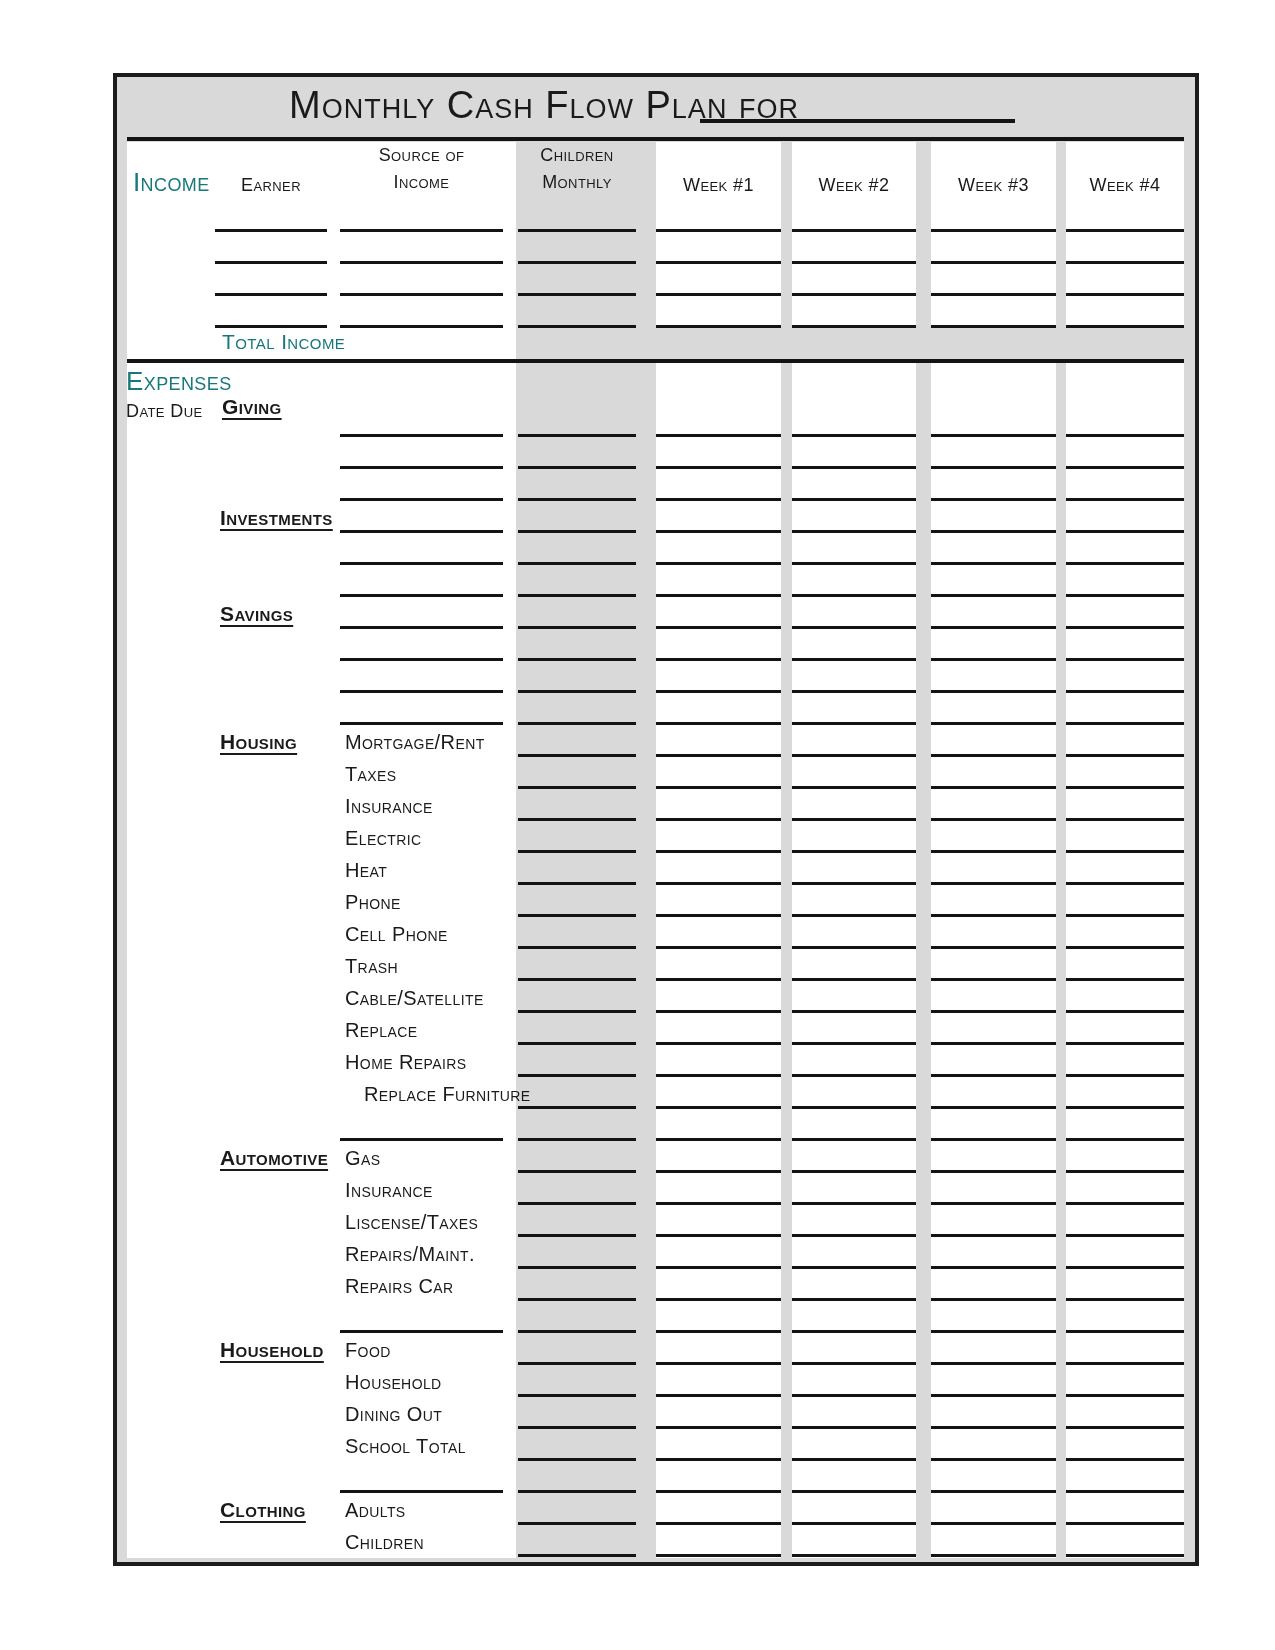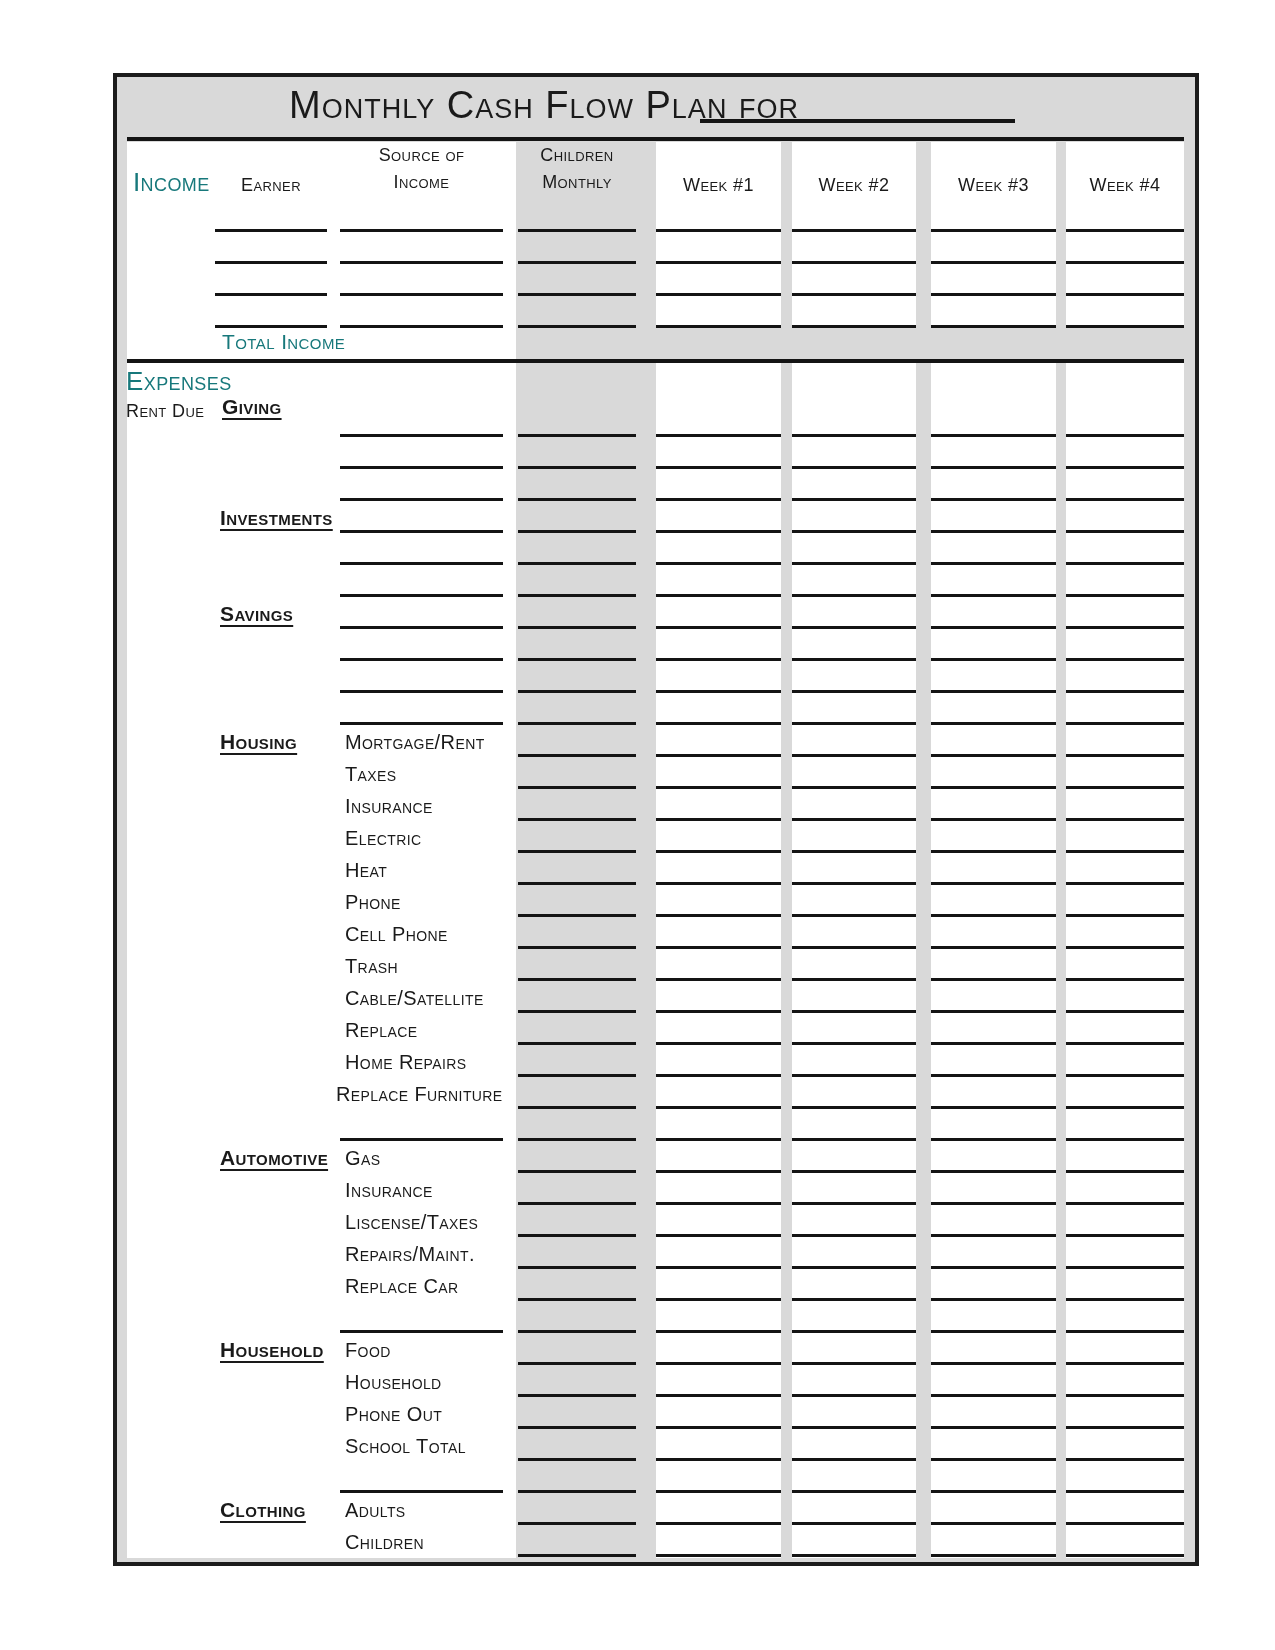--- a/index.html
+++ b/index.html
@@ -54,21 +54,21 @@
   <div class="colhead sc" style="left:656px;top:172px;width:125px;">Week #1</div>
   <div class="colhead sc" style="left:792px;top:172px;width:124px;">Week #2</div>
   <div class="colhead sc" style="left:931px;top:172px;width:125px;">Week #3</div>
   <div class="colhead sc" style="left:1066px;top:172px;width:118px;">Week #4</div>
 
   <div class="grayband" style="left:516px;top:328px;width:679px;height:31px;"></div>
   <div class="total-label sc teal">Total Income</div>
   <div class="rule" style="left:127px;top:359px;width:1057px;"></div>
 
   <div class="expenses-label sc teal">Expenses</div>
-  <div class="datedue-label sc">Rent Due</div>
+  <div class="datedue-label sc">Date Due</div>
   <div class="cat-label sc" style="left:222px;top:395px;">Giving</div>
 
   <div class="abs" id="grid" style="left:0;top:0;width:1275px;height:1220px;pointer-events:none;">
       <div class="hline" style="left: 215px; top: 229px; width: 112px;"></div>
       <div class="hline" style="left: 340px; top: 229px; width: 163px;"></div>
       <div class="hline" style="left: 518px; top: 229px; width: 118px;"></div>
       <div class="hline" style="left: 656px; top: 229px; width: 125px;"></div>
       <div class="hline" style="left: 792px; top: 229px; width: 124px;"></div>
       <div class="hline" style="left: 931px; top: 229px; width: 125px;"></div>
       <div class="hline" style="left: 1066px; top: 229px; width: 118px;"></div>
@@ -215,21 +215,21 @@
       <div class="hline" style="left: 656px; top: 1042px; width: 125px;"></div>
       <div class="hline" style="left: 792px; top: 1042px; width: 124px;"></div>
       <div class="hline" style="left: 931px; top: 1042px; width: 125px;"></div>
       <div class="hline" style="left: 1066px; top: 1042px; width: 118px;"></div>
       <div class="item-label sc" style="left: 345px; top: 1051px;">Home Repairs</div>
       <div class="hline" style="left: 518px; top: 1074px; width: 118px;"></div>
       <div class="hline" style="left: 656px; top: 1074px; width: 125px;"></div>
       <div class="hline" style="left: 792px; top: 1074px; width: 124px;"></div>
       <div class="hline" style="left: 931px; top: 1074px; width: 125px;"></div>
       <div class="hline" style="left: 1066px; top: 1074px; width: 118px;"></div>
-      <div class="item-label sc" style="left: 336px; top: 1083px; text-align: center;">Replace Furniture</div>
+      <div class="item-label sc" style="left: 364px; top: 1083px; text-align: center;">Replace Furniture</div>
       <div class="hline" style="left: 518px; top: 1106px; width: 118px;"></div>
       <div class="hline" style="left: 656px; top: 1106px; width: 125px;"></div>
       <div class="hline" style="left: 792px; top: 1106px; width: 124px;"></div>
       <div class="hline" style="left: 931px; top: 1106px; width: 125px;"></div>
       <div class="hline" style="left: 1066px; top: 1106px; width: 118px;"></div>
       <div class="hline" style="left: 518px; top: 1138px; width: 118px;"></div>
       <div class="hline" style="left: 656px; top: 1138px; width: 125px;"></div>
       <div class="hline" style="left: 792px; top: 1138px; width: 124px;"></div>
       <div class="hline" style="left: 931px; top: 1138px; width: 125px;"></div>
       <div class="hline" style="left: 1066px; top: 1138px; width: 118px;"></div>
@@ -252,21 +252,21 @@
       <div class="hline" style="left: 656px; top: 1234px; width: 125px;"></div>
       <div class="hline" style="left: 792px; top: 1234px; width: 124px;"></div>
       <div class="hline" style="left: 931px; top: 1234px; width: 125px;"></div>
       <div class="hline" style="left: 1066px; top: 1234px; width: 118px;"></div>
       <div class="item-label sc" style="left: 345px; top: 1243px;">Repairs/Maint.</div>
       <div class="hline" style="left: 518px; top: 1266px; width: 118px;"></div>
       <div class="hline" style="left: 656px; top: 1266px; width: 125px;"></div>
       <div class="hline" style="left: 792px; top: 1266px; width: 124px;"></div>
       <div class="hline" style="left: 931px; top: 1266px; width: 125px;"></div>
       <div class="hline" style="left: 1066px; top: 1266px; width: 118px;"></div>
-      <div class="item-label sc" style="left: 345px; top: 1275px;">Replace Car</div>
+      <div class="item-label sc" style="left: 345px; top: 1275px;">Repairs Car</div>
       <div class="hline" style="left: 518px; top: 1298px; width: 118px;"></div>
       <div class="hline" style="left: 656px; top: 1298px; width: 125px;"></div>
       <div class="hline" style="left: 792px; top: 1298px; width: 124px;"></div>
       <div class="hline" style="left: 931px; top: 1298px; width: 125px;"></div>
       <div class="hline" style="left: 1066px; top: 1298px; width: 118px;"></div>
       <div class="hline" style="left: 518px; top: 1330px; width: 118px;"></div>
       <div class="hline" style="left: 656px; top: 1330px; width: 125px;"></div>
       <div class="hline" style="left: 792px; top: 1330px; width: 124px;"></div>
       <div class="hline" style="left: 931px; top: 1330px; width: 125px;"></div>
       <div class="hline" style="left: 1066px; top: 1330px; width: 118px;"></div>
@@ -277,21 +277,21 @@
       <div class="hline" style="left: 656px; top: 1362px; width: 125px;"></div>
       <div class="hline" style="left: 792px; top: 1362px; width: 124px;"></div>
       <div class="hline" style="left: 931px; top: 1362px; width: 125px;"></div>
       <div class="hline" style="left: 1066px; top: 1362px; width: 118px;"></div>
       <div class="item-label sc" style="left: 345px; top: 1371px;">Household</div>
       <div class="hline" style="left: 518px; top: 1394px; width: 118px;"></div>
       <div class="hline" style="left: 656px; top: 1394px; width: 125px;"></div>
       <div class="hline" style="left: 792px; top: 1394px; width: 124px;"></div>
       <div class="hline" style="left: 931px; top: 1394px; width: 125px;"></div>
       <div class="hline" style="left: 1066px; top: 1394px; width: 118px;"></div>
-      <div class="item-label sc" style="left: 345px; top: 1403px;">Phone Out</div>
+      <div class="item-label sc" style="left: 345px; top: 1403px;">Dining Out</div>
       <div class="hline" style="left: 518px; top: 1426px; width: 118px;"></div>
       <div class="hline" style="left: 656px; top: 1426px; width: 125px;"></div>
       <div class="hline" style="left: 792px; top: 1426px; width: 124px;"></div>
       <div class="hline" style="left: 931px; top: 1426px; width: 125px;"></div>
       <div class="hline" style="left: 1066px; top: 1426px; width: 118px;"></div>
       <div class="item-label sc" style="left: 345px; top: 1435px;">School Total</div>
       <div class="hline" style="left: 518px; top: 1458px; width: 118px;"></div>
       <div class="hline" style="left: 656px; top: 1458px; width: 125px;"></div>
       <div class="hline" style="left: 792px; top: 1458px; width: 124px;"></div>
       <div class="hline" style="left: 931px; top: 1458px; width: 125px;"></div>

